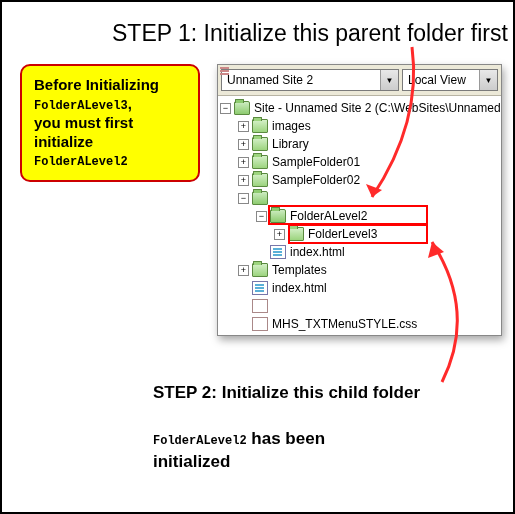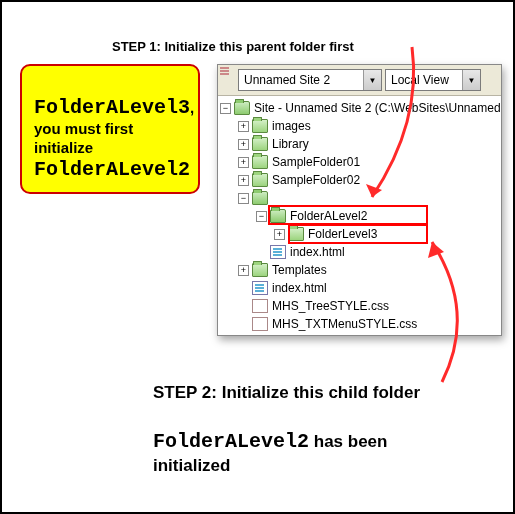--- a/index.html
+++ b/index.html
@@ -8,52 +8,52 @@
     width: 515px;
     height: 514px;
     background: #fff;
     font-family: Arial, sans-serif;
     border: 2px solid #000;
     position: relative;
     overflow: hidden;
   }
   .step1 {
     position: absolute;
-    top: 37px;
+    top: 18px;
     left: 110px;
-    font-weight: bold;
-    font-size: 13px;
+    font-weight: normal;
+    font-size: 23px;
     color: #000;
   }
   .callout {
     position: absolute;
     top: 62px;
     left: 18px;
     width: 180px;
     background: #ffff00;
     border: 2px solid #cc0000;
     border-radius: 10px;
     padding: 10px 12px;
     font-weight: bold;
     font-size: 15px;
     line-height: 1.25;
   }
-  .mono { font-family: "Courier New", monospace; font-size: 20px; }
+  .mono { font-family: "Courier New", monospace; font-size: 12px; }
   .panel {
     position: absolute;
     top: 62px;
     left: 215px;
     width: 285px;
     background: #ece9d8;
     border: 1px solid #888;
     box-shadow: 2px 4px 8px rgba(0,0,0,.35);
   }
   .selects {
     display: flex;
-    padding: 4px 20px;
+    padding: 4px 3px;
     gap: 3px;
     border-bottom: 1px solid #b8b4a4;
   }
   .sel {
     position: relative;
     flex: 1;
     height: 22px;
     background: #fff;
     border: 1px solid #7b7b7b;
     font-size: 12px;
@@ -151,21 +151,21 @@
     line-height: 1.35;
   }
   svg.arrow-svg { position:absolute; pointer-events:none;}
 </style>
 </head>
 <body>
 
 <div class="step1">STEP 1: Initialize this parent folder first</div>
 
 <div class="callout">
-  <br>
+  <span>Before Initializing</span><br>
   <span class="mono">FolderALevel3</span><span>,</span><br>
   <span>you must first</span><br>
   <span>initialize</span><br>
   <span class="mono">FolderALevel2</span>
 </div>
 
 <div class="panel">
   <div class="selects">
     <div class="sel">
       <span>Unnamed Site 2</span>
@@ -242,21 +242,20 @@
     <div class="row">
       <span class="indent"></span>
       <span class="exp-sp"></span>
       <span class="icon file-html"></span>
       <span>index.html</span>
     </div>
     <div class="row">
       <span class="indent"></span>
       <span class="exp-sp"></span>
       <span class="icon file-css"></span>
-      <span>MHS_TreeSTYLE.css</span>
     </div>
     <div class="row">
       <span class="indent"></span>
       <span class="exp-sp"></span>
       <span class="icon file-css"></span>
       <span>MHS_TXTMenuSTYLE.css</span>
     </div>
 
   </div>
 </div>

